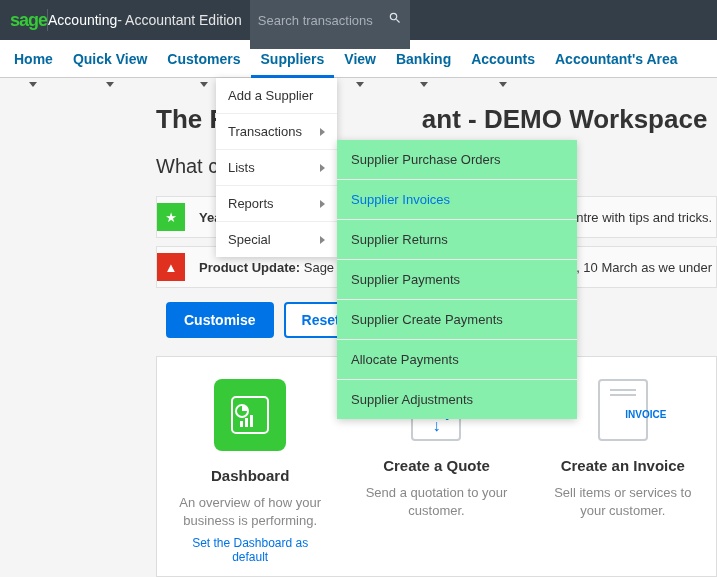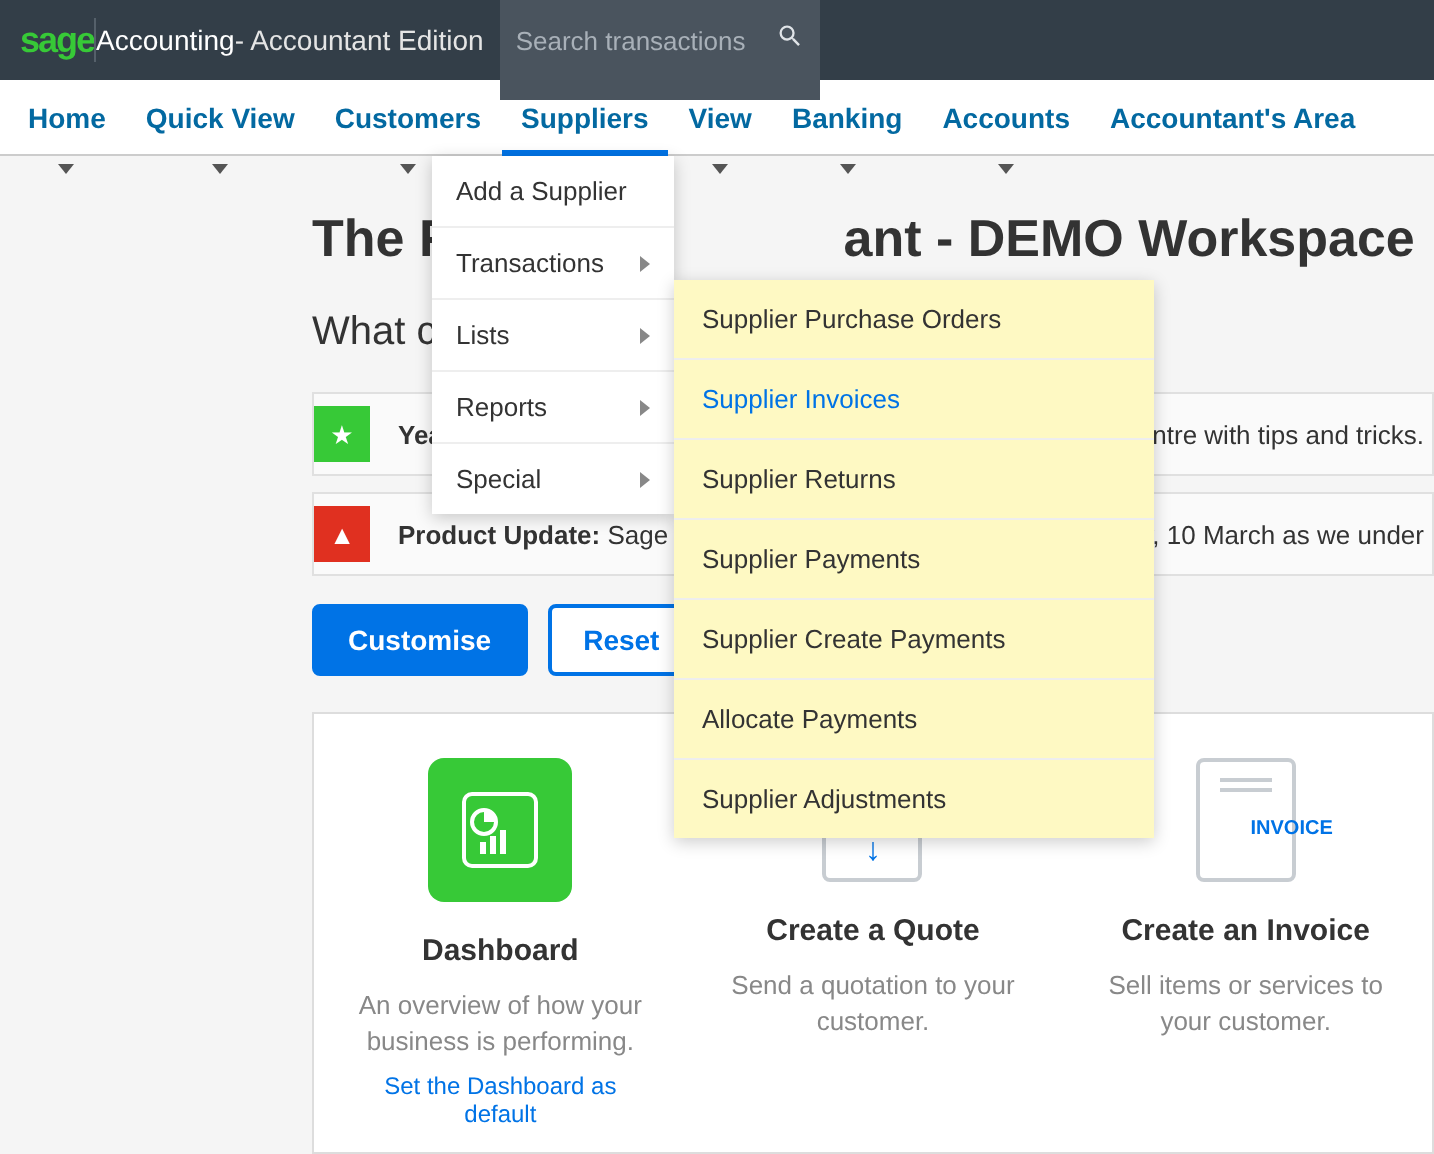--- a/index.html
+++ b/index.html
@@ -18,37 +18,37 @@
 .menubar { background: #fff; border-bottom: 1px solid #ccc; height: 38px; display: flex; align-items: center; padding: 0 4px; gap: 0; }
 .menu-item { padding: 0 10px; font-size: 14px; color: #0369a1; font-weight: bold; display: flex; align-items: center; gap: 4px; cursor: pointer; height: 38px; line-height: 38px; white-space: nowrap; flex-direction: column; }
 .caret { border-left: 4px solid transparent; border-right: 4px solid transparent; border-top: 5px solid #555; display: inline-block; }
 .menu-item.active { border-bottom: 3px solid #0073e6; }
 
 .dropdown { position: absolute; top: 78px; left: 216px; width: 121px; background: #fff; box-shadow: 0 2px 8px rgba(0,0,0,0.2); z-index: 50; }
 .dropdown-item { padding: 10px 12px; font-size: 13px; color: #333; border-bottom: 1px solid #eee; display: flex; justify-content: space-between; align-items: center; cursor: pointer; }
 .dropdown-item:last-child { border-bottom: none; }
 .submenu-arrow { border-top: 4px solid transparent; border-bottom: 4px solid transparent; border-left: 5px solid #888; }
 
-.submenu { position: absolute; top: 140px; left: 337px; width: 240px; background: #fef9c3; box-shadow: 0 2px 8px rgba(0,0,0,0.2); z-index: 50; }
+.submenu { position: absolute; top: 140px; left: 337px; width: 240px; background: #86efac; box-shadow: 0 2px 8px rgba(0,0,0,0.2); z-index: 50; }
 .submenu-item { padding: 12px 14px; font-size: 13px; color: #333; border-bottom: 1px solid #eee; cursor: pointer; }
 .submenu-item:last-child { border-bottom: none; }
 .submenu-item.highlight { color: #0073e6; }
 
 .content { padding: 26px 0 0 156px; }
 h1 { font-size: 26px; color: #333; font-weight: bold; margin-bottom: 20px; }
 h2 { font-size: 20px; color: #333; font-weight: normal; margin-bottom: 18px; }
 
 .alert { display: flex; align-items: center; gap: 14px; padding: 6px 0; margin-bottom: 8px; font-size: 13px; color: #333; border: 1px solid #e0e0e0; background: #fafafa; }
 .alert.green .alert-icon { background: #37c937; }
 .alert.red .alert-icon { background: #e03020; }
 .alert-icon { width: 28px; height: 28px; display: flex; align-items: center; justify-content: center; color: #fff; flex-shrink: 0; }
 .alert-text { flex: 1; }
 .alert b { font-weight: bold; }
 
-.btn-row { display: flex; gap: 10px; margin: 14px 0 18px; }
+.btn-row { display: flex; gap: 10px; margin: 14px 10px 18px; }
 .btn { padding: 8px 16px; border-radius: 4px; font-size: 14px; font-weight: bold; cursor: pointer; border: 2px solid #0073e6; }
 .btn.primary { background: #0073e6; color: #fff; }
 .btn.secondary { background: #fff; color: #0073e6; }
 
 .cards { display: flex; gap: 40px; border: 1px solid #ddd; background: #fff; padding: 22px 20px 12px; }
 .card { flex: 1; text-align: center; }
 .card-icon { width: 72px; height: 72px; margin: 0 auto 16px; display: flex; align-items: center; justify-content: center; border-radius: 8px; }
 .card-icon.green { background: #37c937; }
 .card-title { font-size: 15px; font-weight: bold; color: #333; margin-bottom: 10px; }
 .card-desc { font-size: 13px; color: #888; line-height: 1.4; margin-bottom: 6px; }

